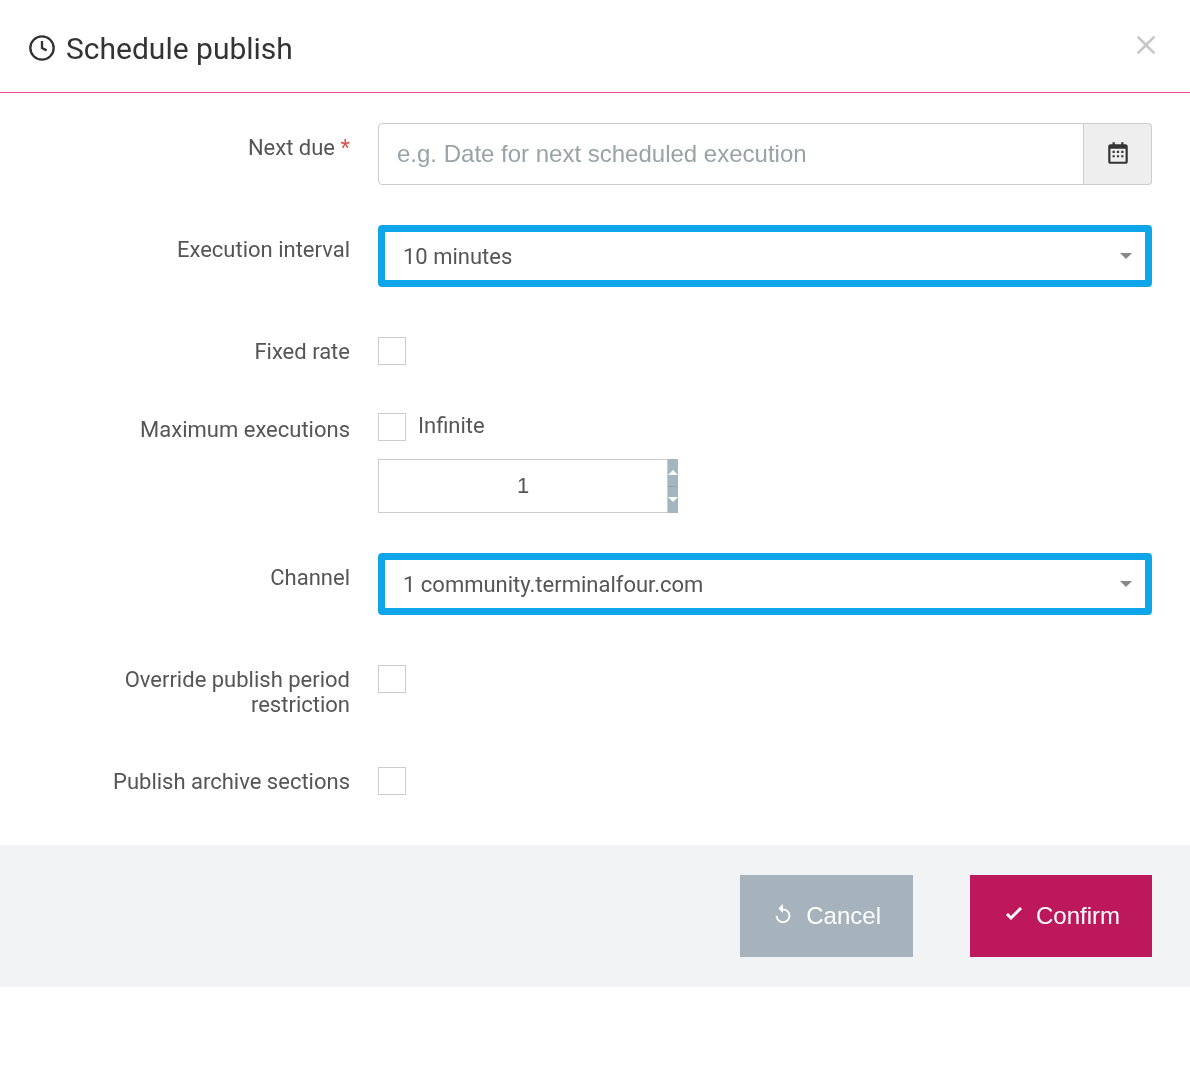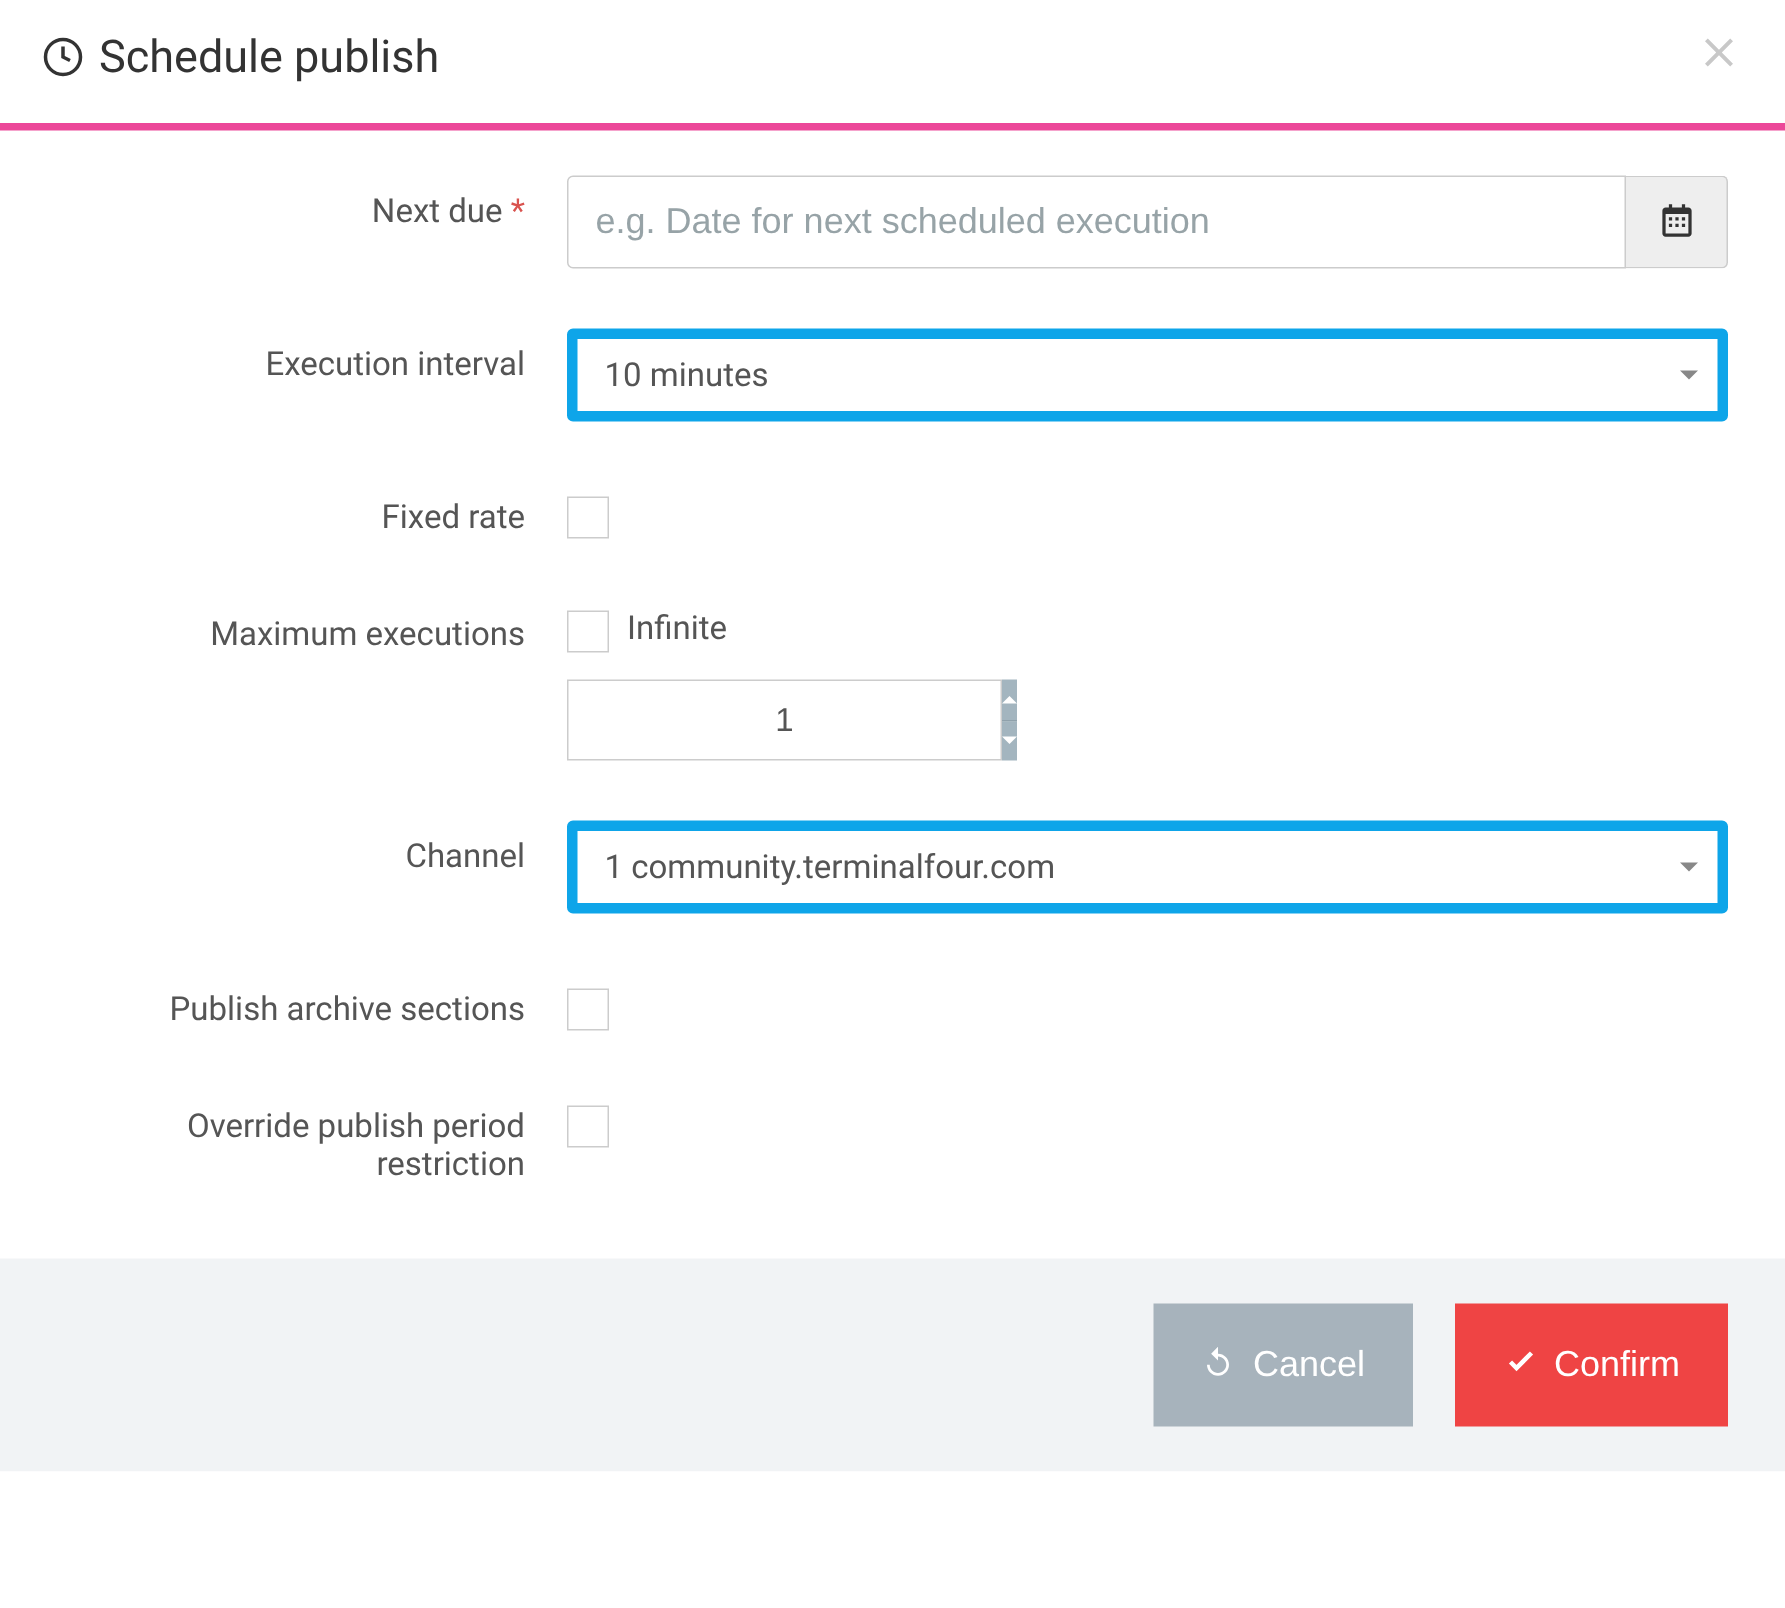--- a/index.html
+++ b/index.html
@@ -10,22 +10,22 @@
     body {
       font-family: -apple-system, BlinkMacSystemFont, "Segoe UI", Roboto, "Helvetica Neue", Arial, sans-serif;
       font-size: 22px;
       color: #555;
       background: #fff;
       width: 1190px;
     }
     .modal-header {
       display: flex;
       justify-content: space-between;
-      padding: 18px 28px 24px 28px;
-      border-bottom: 5px solid #ec4899;
+      padding: 28px 28px 24px 28px;
+      border-bottom: 1px solid #ec4899;
     }
     .modal-title {
       display: flex;
       align-items: center;
       font-size: 30px;
       font-weight: 400;
       color: #333;
     }
     .clock-icon {
       display: inline-flex;
@@ -204,22 +204,23 @@
       display: inline-flex;
       align-items: center;
       gap: 10px;
     }
     .btn-cancel {
       background: #a7b3bc;
       color: #fff;
       gap: 12px;
     }
     .btn-confirm {
-      background: #ef4444;
+      background: #be185d;
       color: #fff;
+      margin-left: 29px;
     }
     .btn svg {
       flex-shrink: 0;
     }
   </style>
 </head>
 <body>
 
 <div class="modal-header">
   <div class="modal-title">
@@ -301,28 +302,28 @@
     <div class="label-col">Channel</div>
     <div class="field-col">
       <div class="select-wrap">
         <div class="select-display">1 community.terminalfour.com</div>
         <span class="select-caret"></span>
       </div>
     </div>
   </div>
 
   <div class="form-row">
+    <div class="label-col">Override publish period restriction</div>
+    <div class="field-col">
+      <span class="checkbox"></span>
+    </div>
+  </div>
+
+  <div class="form-row">
     <div class="label-col">Publish archive sections</div>
-    <div class="field-col">
-      <span class="checkbox"></span>
-    </div>
-  </div>
-
-  <div class="form-row">
-    <div class="label-col">Override publish period restriction</div>
     <div class="field-col">
       <span class="checkbox"></span>
     </div>
   </div>
 
 </div>
 
 <div class="modal-footer">
   <button class="btn btn-cancel">
     <span>

